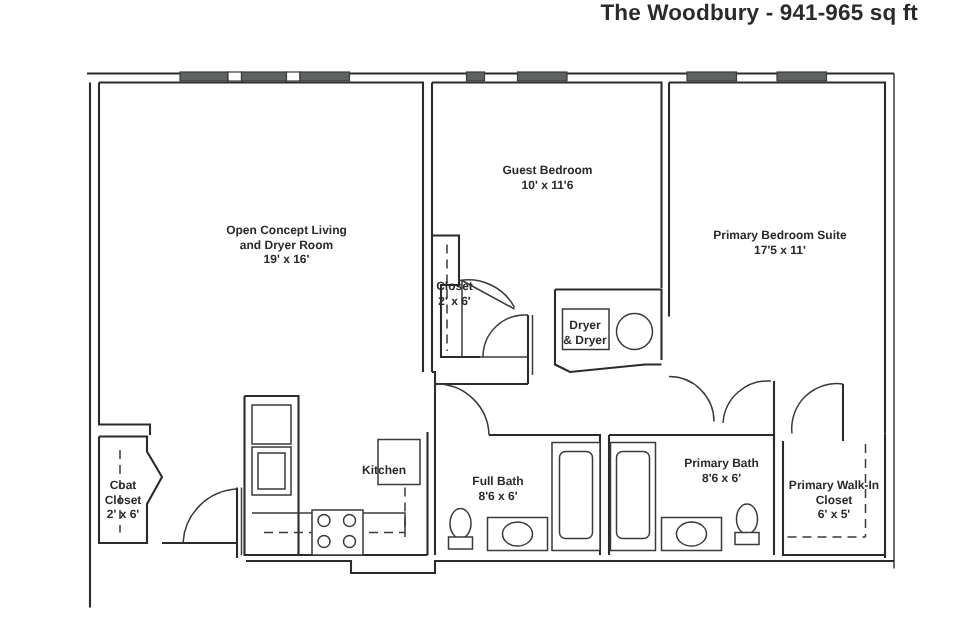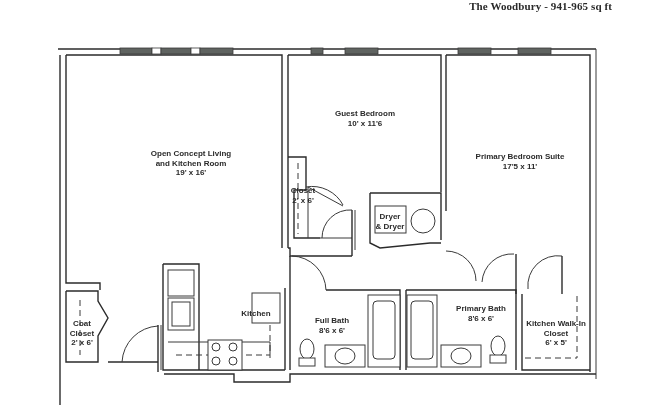--- a/index.html
+++ b/index.html
@@ -1,19 +1,19 @@
 <!DOCTYPE html>
 <html><head>
 <meta charset="utf-8">
 <style>
   html, body { margin: 0; padding: 0; background: #ffffff; }
   body { width: 652px; height: 416px; position: relative; overflow: hidden; font-family: "DejaVu Sans", sans-serif; }
   .title {
     position: absolute; right: 40px; top: 0px;
-    font-family: Liberation Serif, serif; font-weight: bold; font-size: 11px; color: #2a2a2a;
+    font-family: Liberation Sans, sans-serif; font-weight: bold; font-size: 15px; color: #2a2a2a;
     letter-spacing: 0.1px; white-space: nowrap;
   }
   .plan { position: absolute; left: 0; top: 0; width: 652px; height: 416px; }
   .wall { fill: none; stroke: #2b2b2b; stroke-width: 1.4; }
   .wall-thin { fill: none; stroke: #3a3a3a; stroke-width: 1; }
   .dash { fill: none; stroke: #3a3a3a; stroke-width: 1; stroke-dasharray: 6 4; }
   .fixture { fill: #ffffff; stroke: #3a3a3a; stroke-width: 1; }
   .window-dark { fill: #5f6360; stroke: #3a3a3a; stroke-width: 0.8; }
   .window-light { fill: #ffffff; stroke: #3a3a3a; stroke-width: 0.8; }
   .door-arc { fill: none; stroke: #3a3a3a; stroke-width: 1; }
@@ -141,21 +141,21 @@
 
   <g>
     <polyline points="522,294 522,370 590,370" class="wall"></polyline>
     <line x1="577" y1="296" x2="577" y2="358" class="dash"></line>
     <line x1="525" y1="358" x2="577" y2="358" class="dash"></line>
   </g>
 </svg>
 
 <div class="lbl" style="left:174px; top:149px;margin-left:17px;">
   <span>Open Concept Living</span>
-  <span>and Kitchen Room</span>
+  <span>and Dryer Room</span>
   <span>19' x 16'</span>
 </div>
 
 <div class="lbl" style="left:365px; top:109px;">
   <span>Guest Bedroom</span>
   <span>10' x 11'6</span>
 </div>
 
 <div class="lbl" style="left:520px; top:152px;">
   <span>Primary Bedroom Suite</span>
@@ -186,16 +186,16 @@
   <span>Full Bath</span>
   <span>8'6 x 6'</span>
 </div>
 
 <div class="lbl" style="left:481px; top:304px;">
   <span>Primary Bath</span>
   <span>8'6 x 6'</span>
 </div>
 
 <div class="lbl" style="left:556px; top:319px;">
-  <span>Kitchen Walk-In</span>
+  <span>Primary Walk-In</span>
   <span>Closet</span>
   <span>6' x 5'</span>
 </div>
 
 </body></html>

